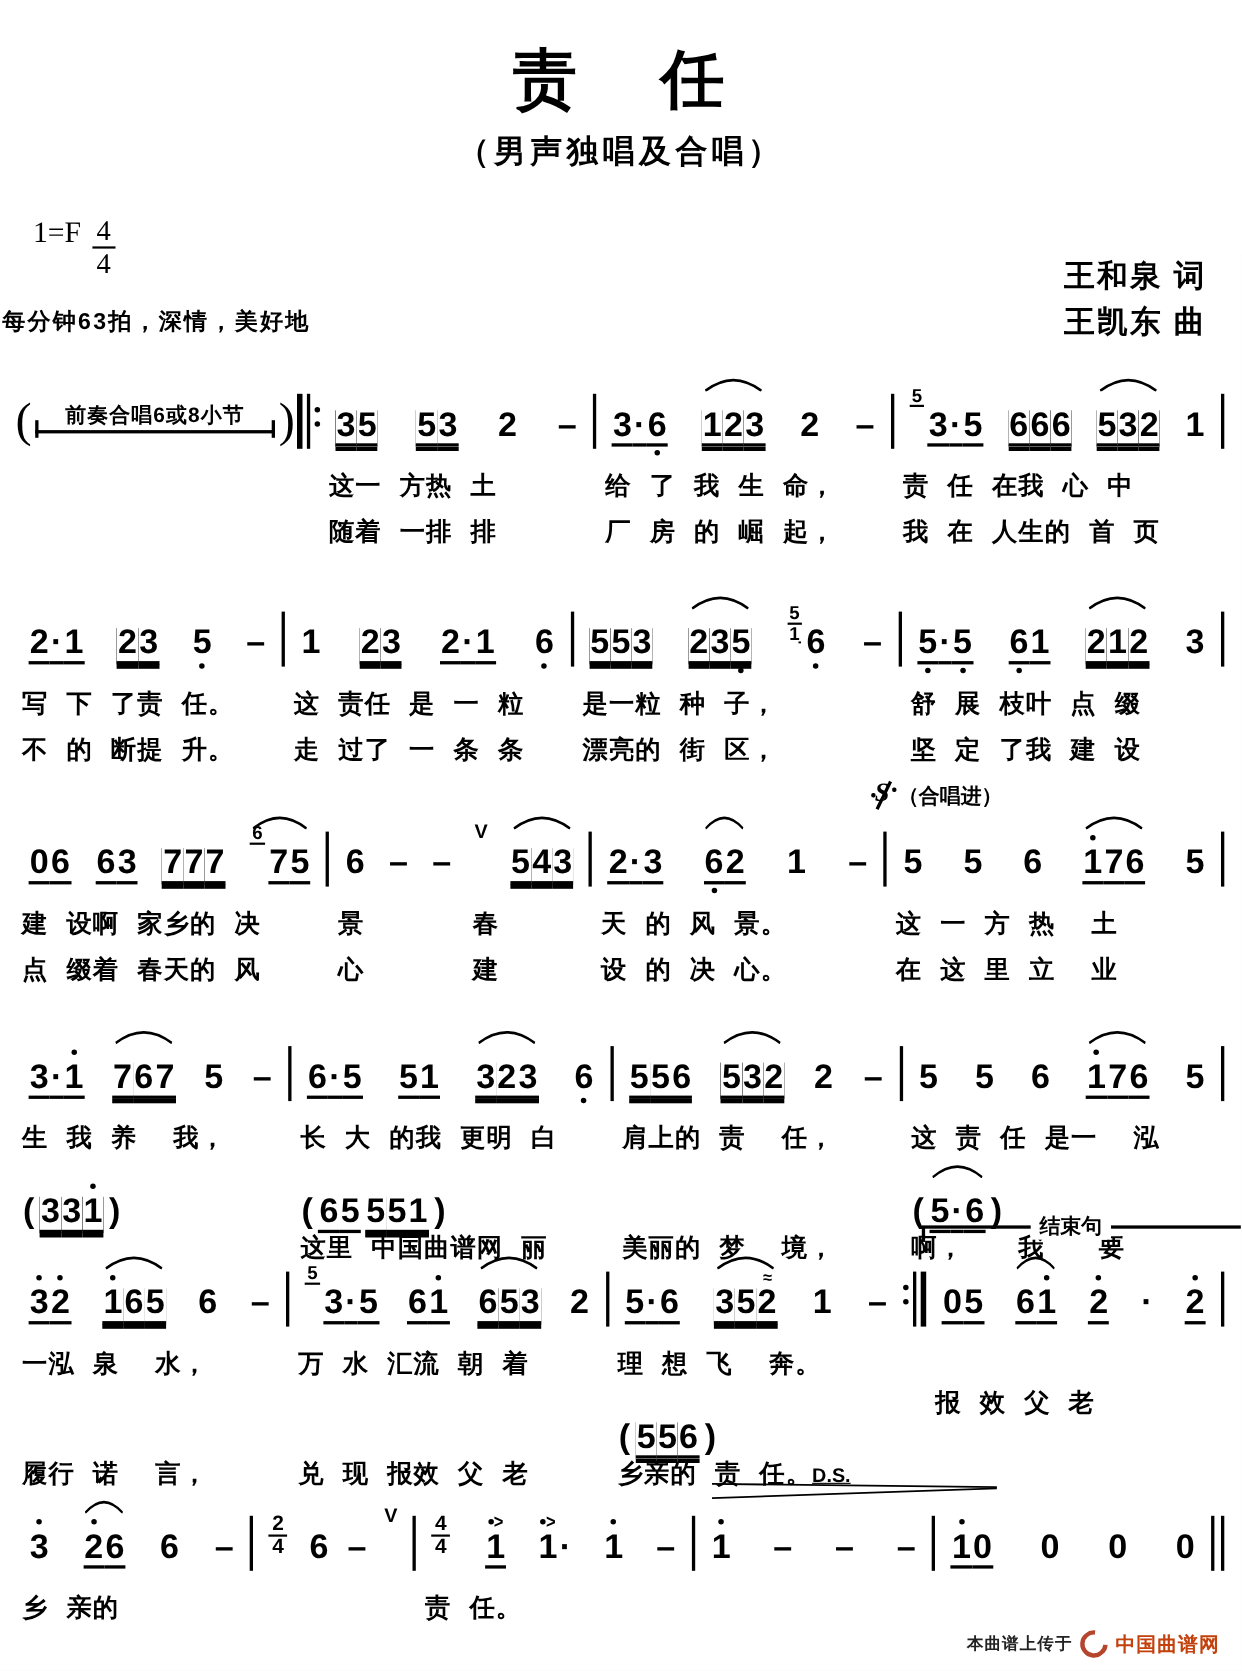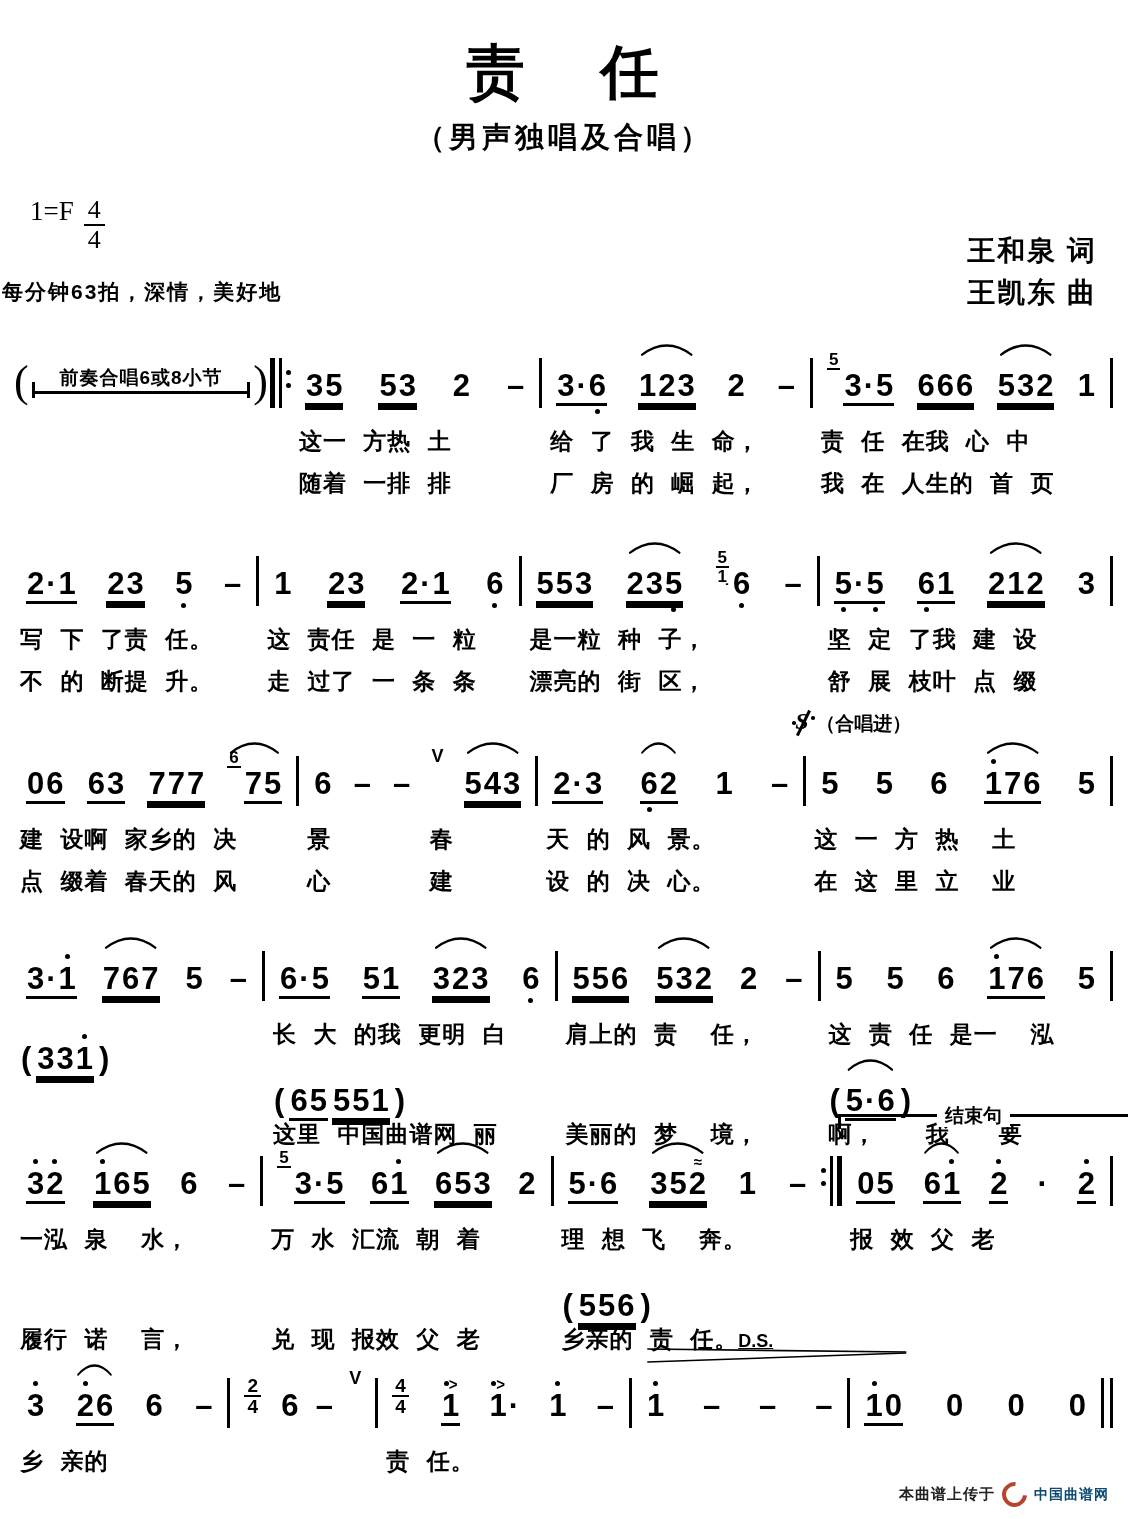--- a/index.html
+++ b/index.html
@@ -75,21 +75,21 @@
   .endlabel{position:absolute;top:-26px;left:-6px;width:110%;height:13px;border-top:3px solid #000;z-index:2;}
   .endlabel::before{content:"";position:absolute;left:0;top:-2px;height:14px;border-left:3px solid #000;}
   .endlabel .eltext{position:absolute;top:-12px;left:34%;background:#fff;padding:0 8px;
                     font-size:19px;font-weight:700;line-height:22px;}
   .hairpin{position:absolute;top:-16px;left:4%;width:125%;height:20px;z-index:1;}
   
   .footer{position:absolute;right:20px;bottom:12px;display:flex;align-items:center;gap:7px;}
   .uploaded{font-size:15px;font-weight:700;color:#222;letter-spacing:1px;}
   .logo{width:17px;height:17px;border-radius:50%;border:4px solid #b5452c;border-right-color:transparent;
         transform:rotate(-40deg);flex:none;}
-  .sitename{font-size:14px;font-weight:700;color:#0c4a6e;letter-spacing:1px;}
+  .sitename{font-size:18px;font-weight:700;color:#c2410c;letter-spacing:1px;}
 </style>
 </head>
 <body>
 
 <div class="page">
   <div class="title">责 任</div>
   <div class="subtitle">（男声独唱及合唱）</div>
 
   <div class="keyblock">
     <span class="keysig">1=F</span>
@@ -598,22 +598,22 @@
             <div class="tok">
               <div class="chrow">
                 <div class="ch">
                   <div class="da"></div>
                   <span class="d">3</span>
                   <div class="db"></div>
                 </div>
               </div>
             </div>
           </div>
+          <div class="mrow lyr">舒 展 枝叶 点 缀</div>
           <div class="mrow lyr">坚 定 了我 建 设</div>
-          <div class="mrow lyr">舒 展 枝叶 点 缀</div>
         </div>
         <div style="display: flex; flex: 0 0 auto;">
           <div class="bar"></div>
         </div>
       </div>
       <div class="line" style="top: 740px;">
         <div class="measure" style="flex-grow: 2.9;">
           <div class="mrow notes">
             <div class="tok">
               <div class="chrow">
@@ -947,20 +947,21 @@
             <div class="tok">
               <div class="chrow">
                 <div class="ch">
                   <div class="da"></div>
                   <span class="d">–</span>
                   <div class="db"></div>
                 </div>
               </div>
             </div>
           </div>
+          <div class="mrow lyr">生 我 养  我，</div>
           <div class="mrow mid">
             <div class="tok">
               <div class="chrow">
                 <div class="ch">
                   <div class="da"></div>
                   <span class="d">(</span>
                   <div class="db"></div>
                 </div>
               </div>
             </div>
@@ -1565,21 +1566,21 @@
           <div class="mrow lyr">乡亲的 责 任。<span class="ds">D.S.</span></div>
         </div>
         <div style="display: flex; flex: 0 0 auto;">
           <div class="rdots">
             <div class="dot"></div>
             <div class="dot"></div>
           </div>
           <div class="bar"></div>
           <div class="bar thick"></div>
         </div>
-        <div class="measure" style="flex-grow: 2.7;">
+        <div class="measure" style="flex-grow: 2.7; gap: 36px;">
           <div class="endlabel">
             <span class="eltext">结束句</span>
           </div>
           <div class="mrow notes">
             <div class="tok">
               <div class="chrow">
                 <div class="ch u1">
                   <div class="da"></div>
                   <span class="d">0</span>
                   <div class="db"></div>

